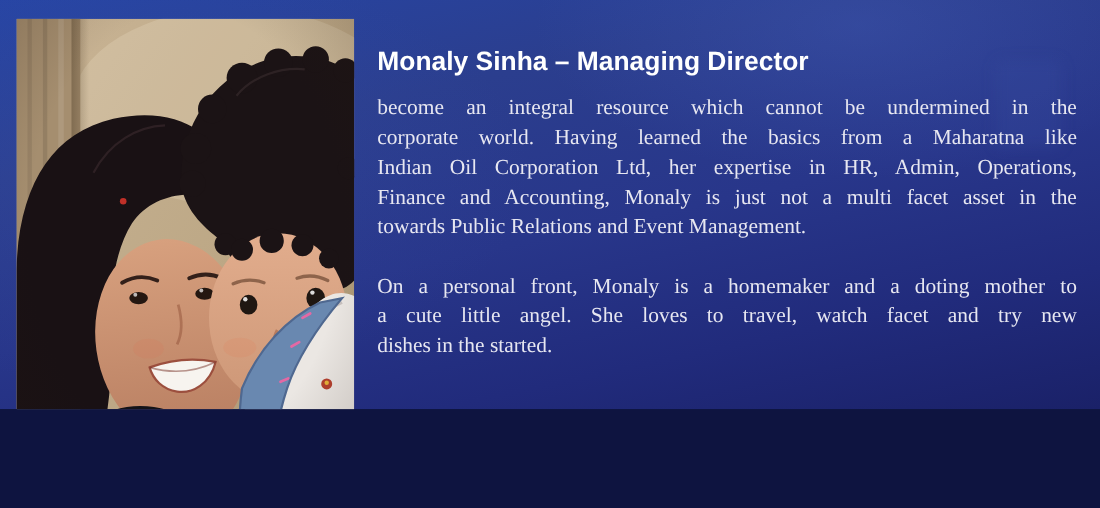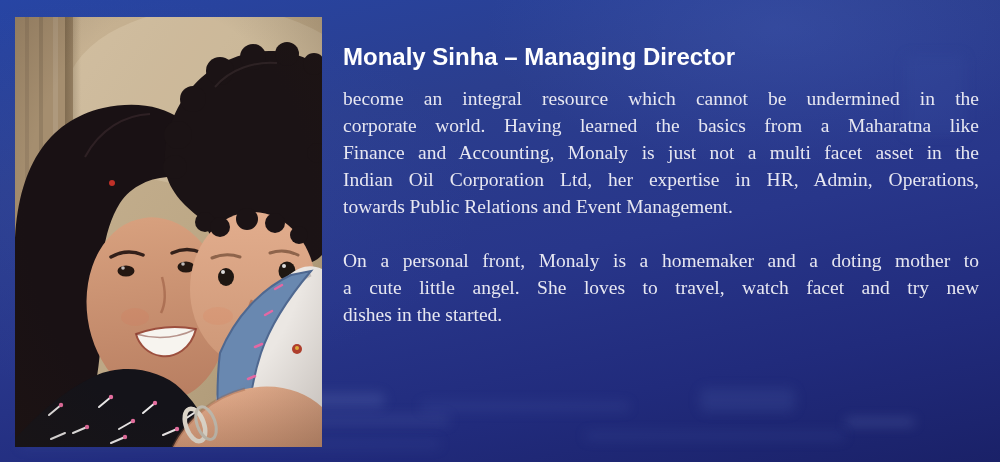--- a/index.html
+++ b/index.html
@@ -1,17 +1,17 @@
 <!DOCTYPE html>
 <html><head>
 <meta charset="utf-8">
 <style>
   html,body{margin:0;padding:0;background:#0e1440;}
   .stage{
-    position:relative;width:1000px;height:462px;overflow:hidden;
+    position:relative;width:1000px;height:372px;overflow:hidden;
     background:
       radial-gradient(420px 200px at 78% 6%, rgba(72,98,190,.32), transparent 70%),
       radial-gradient(520px 280px at 12% 42%, rgba(62,88,178,.22), transparent 70%),
       linear-gradient(168deg,#2745a4 0%,#2b3e8e 28%,#28368a 55%,#212b7c 78%,#1a2168 100%);
     font-family:"Liberation Sans",sans-serif;
   }
   
   .streak{position:absolute;filter:blur(6px);border-radius:6px;}
   .s1{left:55px;top:393px;width:330px;height:14px;background:rgba(125,145,205,.20);}
   .s2{left:150px;top:415px;width:300px;height:10px;background:rgba(110,130,195,.16);}
@@ -191,22 +191,22 @@
       <rect x="0" y="0" width="307" height="430" fill="url(#vig)"></rect>
     </svg>
   </div>
 
   <div class="text-col">
     <h1 class="heading">Monaly Sinha – Managing Director</h1>
 
     <div class="para">
       <div class="line">become an integral resource which cannot be undermined in the</div>
       <div class="line">corporate world. Having learned the basics from a Maharatna like</div>
+      <div class="line">Indian Oil Corporation Ltd, her expertise in HR, Admin, Operations,</div>
       <div class="line">Finance and Accounting, Monaly is just not a multi facet asset in the</div>
-      <div class="line">Indian Oil Corporation Ltd, her expertise in HR, Admin, Operations,</div>
       <div class="line last">towards Public Relations and Event Management.</div>
     </div>
 
     <div class="para">
       <div class="line">On a personal front, Monaly is a homemaker and a doting mother to</div>
       <div class="line">a cute little angel. She loves to travel, watch facet and try new</div>
       <div class="line last">dishes in the started.</div>
     </div>
   </div>
 

